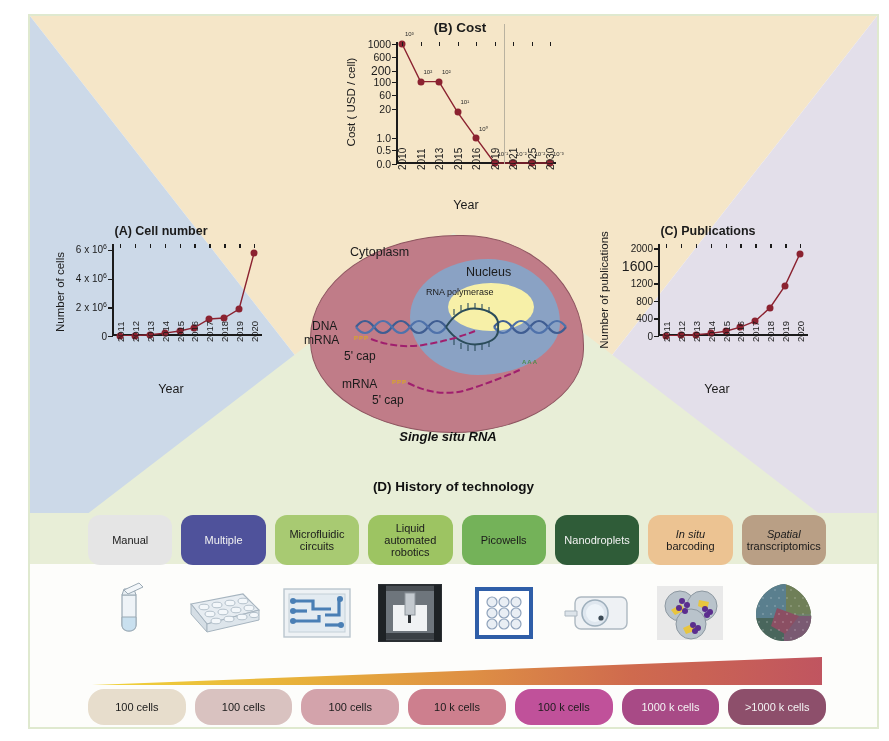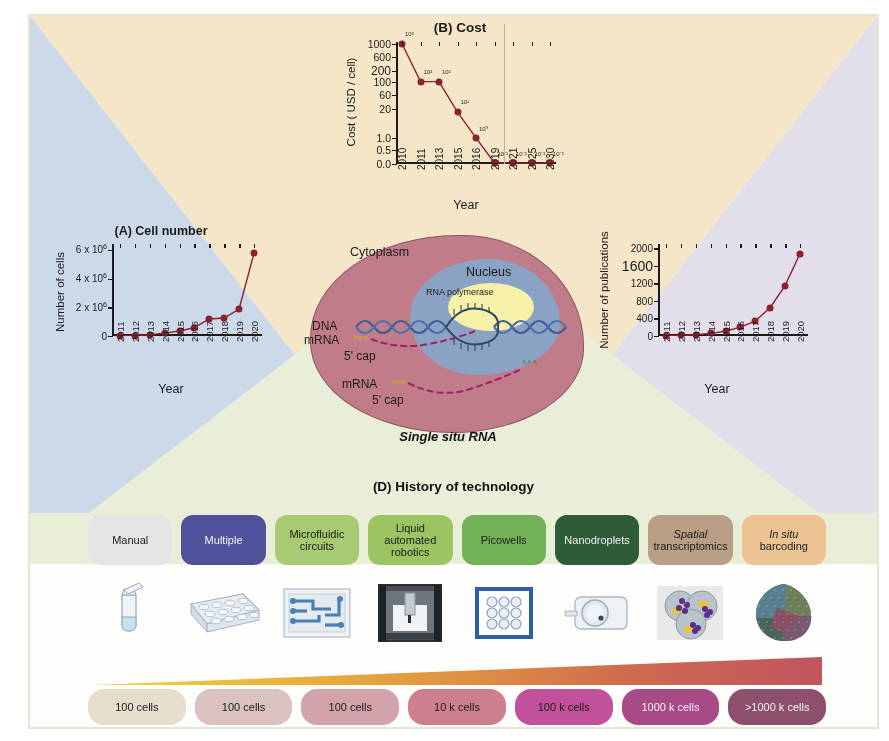--- a/index.html
+++ b/index.html
@@ -217,20 +217,21 @@
           <div class="xtick" style="left: 112.222px; font-size: 9.5px;">2018</div>
           <div class="xtickmark" style="left: 127.111px;"></div>
           <div class="xtick" style="left: 127.111px; font-size: 9.5px;">2019</div>
           <div class="xtickmark" style="left: 142px;"></div>
           <div class="xtick" style="left: 142px; font-size: 9.5px;">2020</div>
         </div>
       <div class="xlabel" style="left:40px;top:158px;width:190px;font-size:12.5px;">Year</div>
     </div>
 
     <div class="chart" id="chartC" style="left:548px;top:208px;width:260px;height:190px;">
+      <div class="title" style="top:0;font-size:12.5px;">(C) Publications</div>
       <div class="ylabel" style="left:-44px;top:60px;width:140px;text-align:center;font-size:11.5px;">Number of publications</div>
       <div class="plot" id="plotC" style="left:80px;top:20px;width:150px;height:92px;">
         <div class="axis-y"></div>
         <div class="axis-x"></div>
       <div class="ytick" style="bottom: 0px; font-size: 10px; transform: translateY(50%);">0</div>
           <div class="ytickmark" style="top: 92px;"></div>
           <div class="ytick" style="bottom: 17.5238px; font-size: 10px; transform: translateY(50%);">400</div>
           <div class="ytickmark" style="top: 74.4762px;"></div>
           <div class="ytick" style="bottom: 35.0476px; font-size: 10px; transform: translateY(50%);">800</div>
           <div class="ytickmark" style="top: 56.9524px;"></div>
@@ -340,25 +341,25 @@
         </div>
         <div class="card" style="background: rgb(157, 196, 98);">
           <span>Liquid automated robotics</span>
         </div>
         <div class="card" style="background: rgb(116, 178, 89);">
           <span>Picowells</span>
         </div>
         <div class="card dark" style="background: rgb(47, 92, 56);">
           <span>Nanodroplets</span>
         </div>
+        <div class="card" style="background: rgb(236, 195, 146);">
+          <span><i>In situ</i><br>barcoding</span>
+        </div>
         <div class="card" style="background: rgb(185, 159, 133);">
           <span><i>Spatial</i><br>transcriptomics</span>
-        </div>
-        <div class="card" style="background: rgb(236, 195, 146);">
-          <span><i>In situ</i><br>barcoding</span>
         </div>
       </div>
     <div class="icons" id="tech-icons">
         <div class="ic">
           <svg width="48" height="64" viewBox="0 0 48 64">
             <path d="M16 14h14v30c0 8-14 8-14 0z" fill="#eef3f7" stroke="#9aa9b4" stroke-width="1.2"></path>
             <path d="M16 36h14v8c0 8-14 8-14 0z" fill="#c9e0ef" stroke="#9aa9b4" stroke-width="1"></path>
             <path d="M16 14h14l-2-6H18z" fill="#e6edf2" stroke="#9aa9b4" stroke-width="1"></path>
             <path d="M18 9 L33 2 l4 4 -15 7z" fill="#f2f6f9" stroke="#9aa9b4" stroke-width="1"></path>
           </svg>

